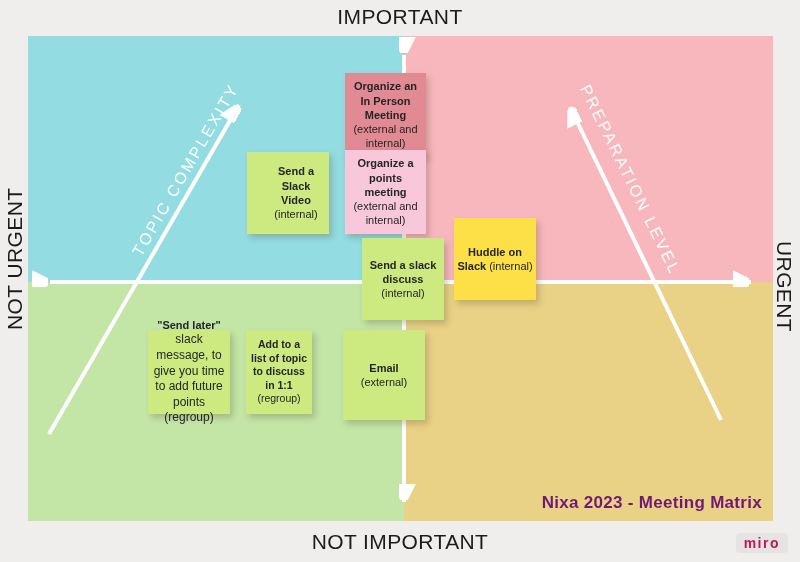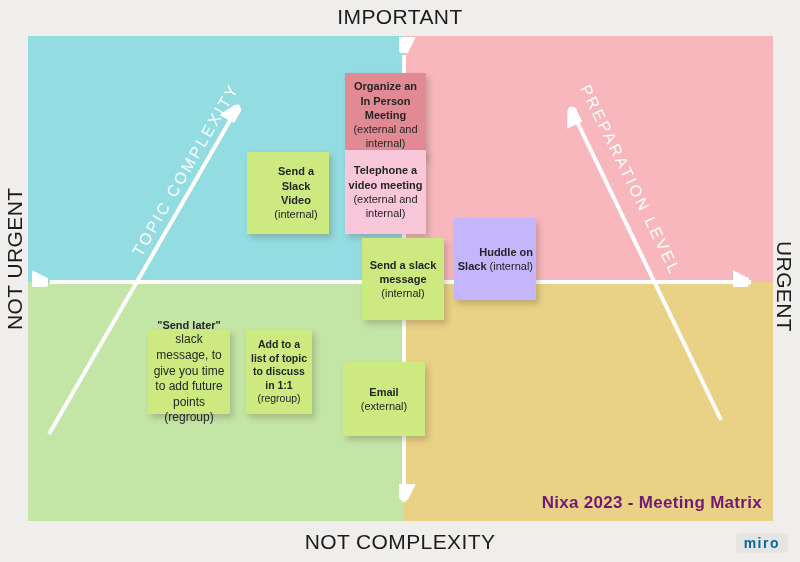--- a/index.html
+++ b/index.html
@@ -33,36 +33,36 @@
   .notes-layer{position:absolute;left:0;top:0;width:800px;height:562px;z-index:3;}
   .note{position:absolute;display:flex;align-items:center;justify-content:center;
         padding:3px;box-sizing:border-box;text-align:center;color:#252525;
         font-size:11px;line-height:1.3;box-shadow:3px 4px 6px rgba(90,80,55,.28);}
   .note-inner{display:block;width:100%;}
   .nb{font-weight:700;}
   .nr{font-weight:400;}
   .c-red{background:#e28a94;}
   .c-pink{background:#f8c8da;}
   .c-green{background:#cdea80;}
-  .c-yellow{background:#c4b5fd;text-align:right;}
+  .c-yellow{background:#fde047;}
   .note-6 .nr{font-size:12px;}
   .note-7{font-size:10.5px;}
 
   
   .credit{position:absolute;right:38px;top:493px;z-index:3;color:#701a75;font-size:17px;font-weight:600;letter-spacing:.3px;padding-left:40px;}
-  .miro-badge{position:absolute;right:12px;bottom:9px;z-index:4;color:#0369a1;font-size:14px;font-weight:600;
+  .miro-badge{position:absolute;right:12px;bottom:9px;z-index:4;color:#be185d;font-size:14px;font-weight:600;
               letter-spacing:1.5px;padding:2px 8px;border-radius:4px;background:rgba(0,0,0,0.04);}
 </style>
 </head>
 <body>
 
 <div class="stage">
 
   <div class="outer-label label-top">IMPORTANT</div>
-  <div class="outer-label label-bottom">NOT COMPLEXITY</div>
+  <div class="outer-label label-bottom">NOT IMPORTANT</div>
   <div class="outer-label label-left">NOT URGENT</div>
   <div class="outer-label label-right">URGENT</div>
 
   <div class="board">
     <div class="quad q-tl"></div>
     <div class="quad q-tr"></div>
     <div class="quad q-bl"></div>
     <div class="quad q-br"></div>
   </div>
 
@@ -81,38 +81,38 @@
   </svg>
 
   <div class="diag-label diag-left">TOPIC COMPLEXITY</div>
   <div class="diag-label diag-right">PREPARATION LEVEL</div>
 
   <div class="notes-layer">
       <div class="note c-red note-0" style="left: 345px; top: 73px; width: 81px; height: 84px;">
         <span class="note-inner"><span class="nb">Organize an In Person Meeting</span> <span class="nr">(external and internal)</span></span>
       </div>
       <div class="note c-pink note-1" style="left: 345px; top: 150px; width: 81px; height: 84px;">
-        <span class="note-inner"><span class="nb">Telephone a video meeting</span> <span class="nr">(external and internal)</span></span>
+        <span class="note-inner"><span class="nb">Organize a points meeting</span> <span class="nr">(external and internal)</span></span>
       </div>
       <div class="note c-green note-2" style="left: 247px; top: 152px; width: 82px; height: 82px; padding-left: 19px;">
         <span class="note-inner"><span class="nb">Send a Slack Video</span> <span class="nr">(internal)</span></span>
       </div>
       <div class="note c-green note-3" style="left: 362px; top: 238px; width: 82px; height: 82px;">
-        <span class="note-inner"><span class="nb">Send a slack message</span> <span class="nr">(internal)</span></span>
+        <span class="note-inner"><span class="nb">Send a slack discuss</span> <span class="nr">(internal)</span></span>
       </div>
       <div class="note c-yellow note-4" style="left: 454px; top: 218px; width: 82px; height: 82px;">
         <span class="note-inner"><span class="nb">Huddle on Slack</span> <span class="nr">(internal)</span></span>
       </div>
       <div class="note c-green note-6" style="left: 148px; top: 330px; width: 82px; height: 84px;">
         <span class="note-inner"><span class="nb">"Send later"</span> <span class="nr">slack message, to give you time to add future points (regroup)</span></span>
       </div>
       <div class="note c-green note-7" style="left: 246px; top: 330px; width: 66px; height: 84px;">
         <span class="note-inner"><span class="nb">Add to a list of topic to discuss in 1:1</span> <span class="nr">(regroup)</span></span>
       </div>
-      <div class="note c-green note-8" style="left: 343px; top: 330px; width: 82px; height: 74px; margin-top: 32px;">
+      <div class="note c-green note-8" style="left: 343px; top: 330px; width: 82px; height: 90px;">
         <span class="note-inner"><span class="nb">Email</span> <span class="nr">(external)</span></span>
       </div>
     </div>
 
   <div class="credit">Nixa 2023 - Meeting Matrix</div>
   <div class="miro-badge">miro</div>
 
 </div>
 
 </body></html>

